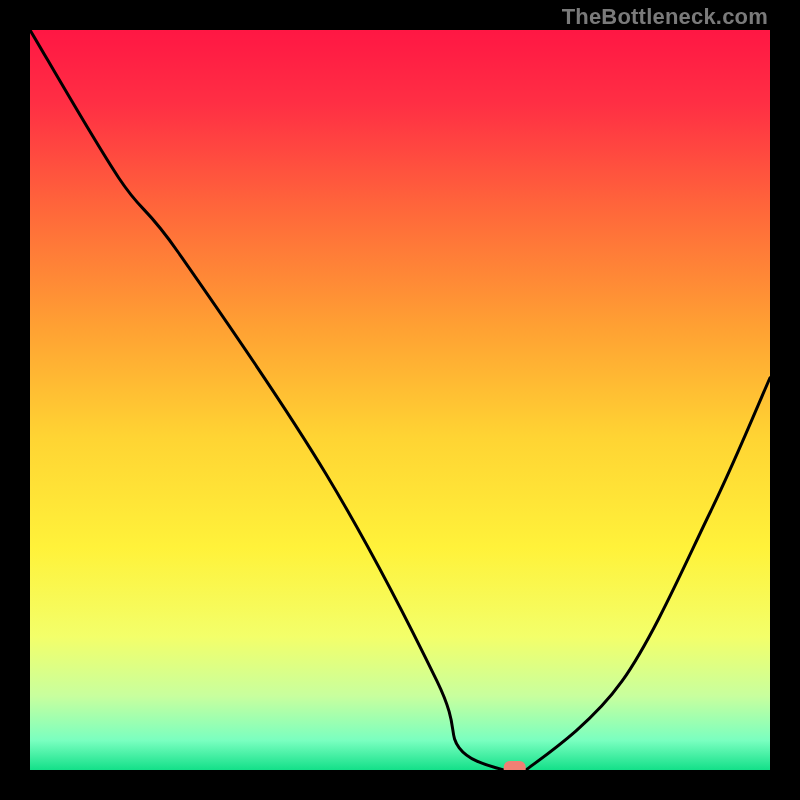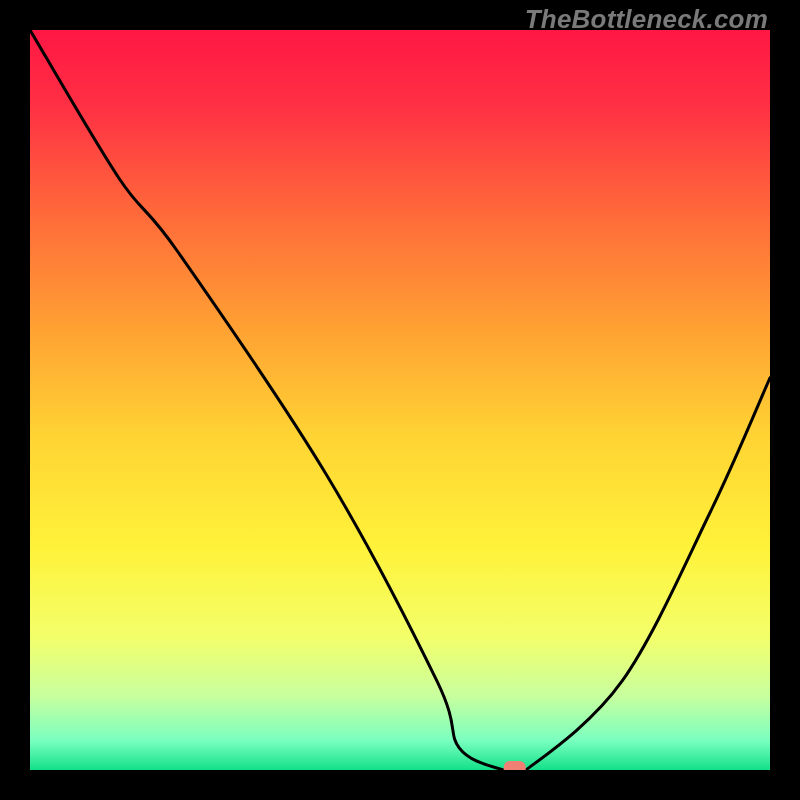--- a/index.html
+++ b/index.html
@@ -15,24 +15,23 @@
     position: relative;
     width: 800px;
     height: 800px;
     background: #000;
   }
   .watermark {
     position: absolute;
     top: 4px;
     right: 32px;
     color: #7a7a7a;
-    font-size: 26px;
+    font-size: 22px;
     font-weight: 600;
     letter-spacing: 0.2px;
-    font-style: italic;
   }
   .plot-area {
     position: absolute;
     left: 30px;
     top: 30px;
     width: 740px;
     height: 740px;
   }
   .plot-area svg {
     display: block;

